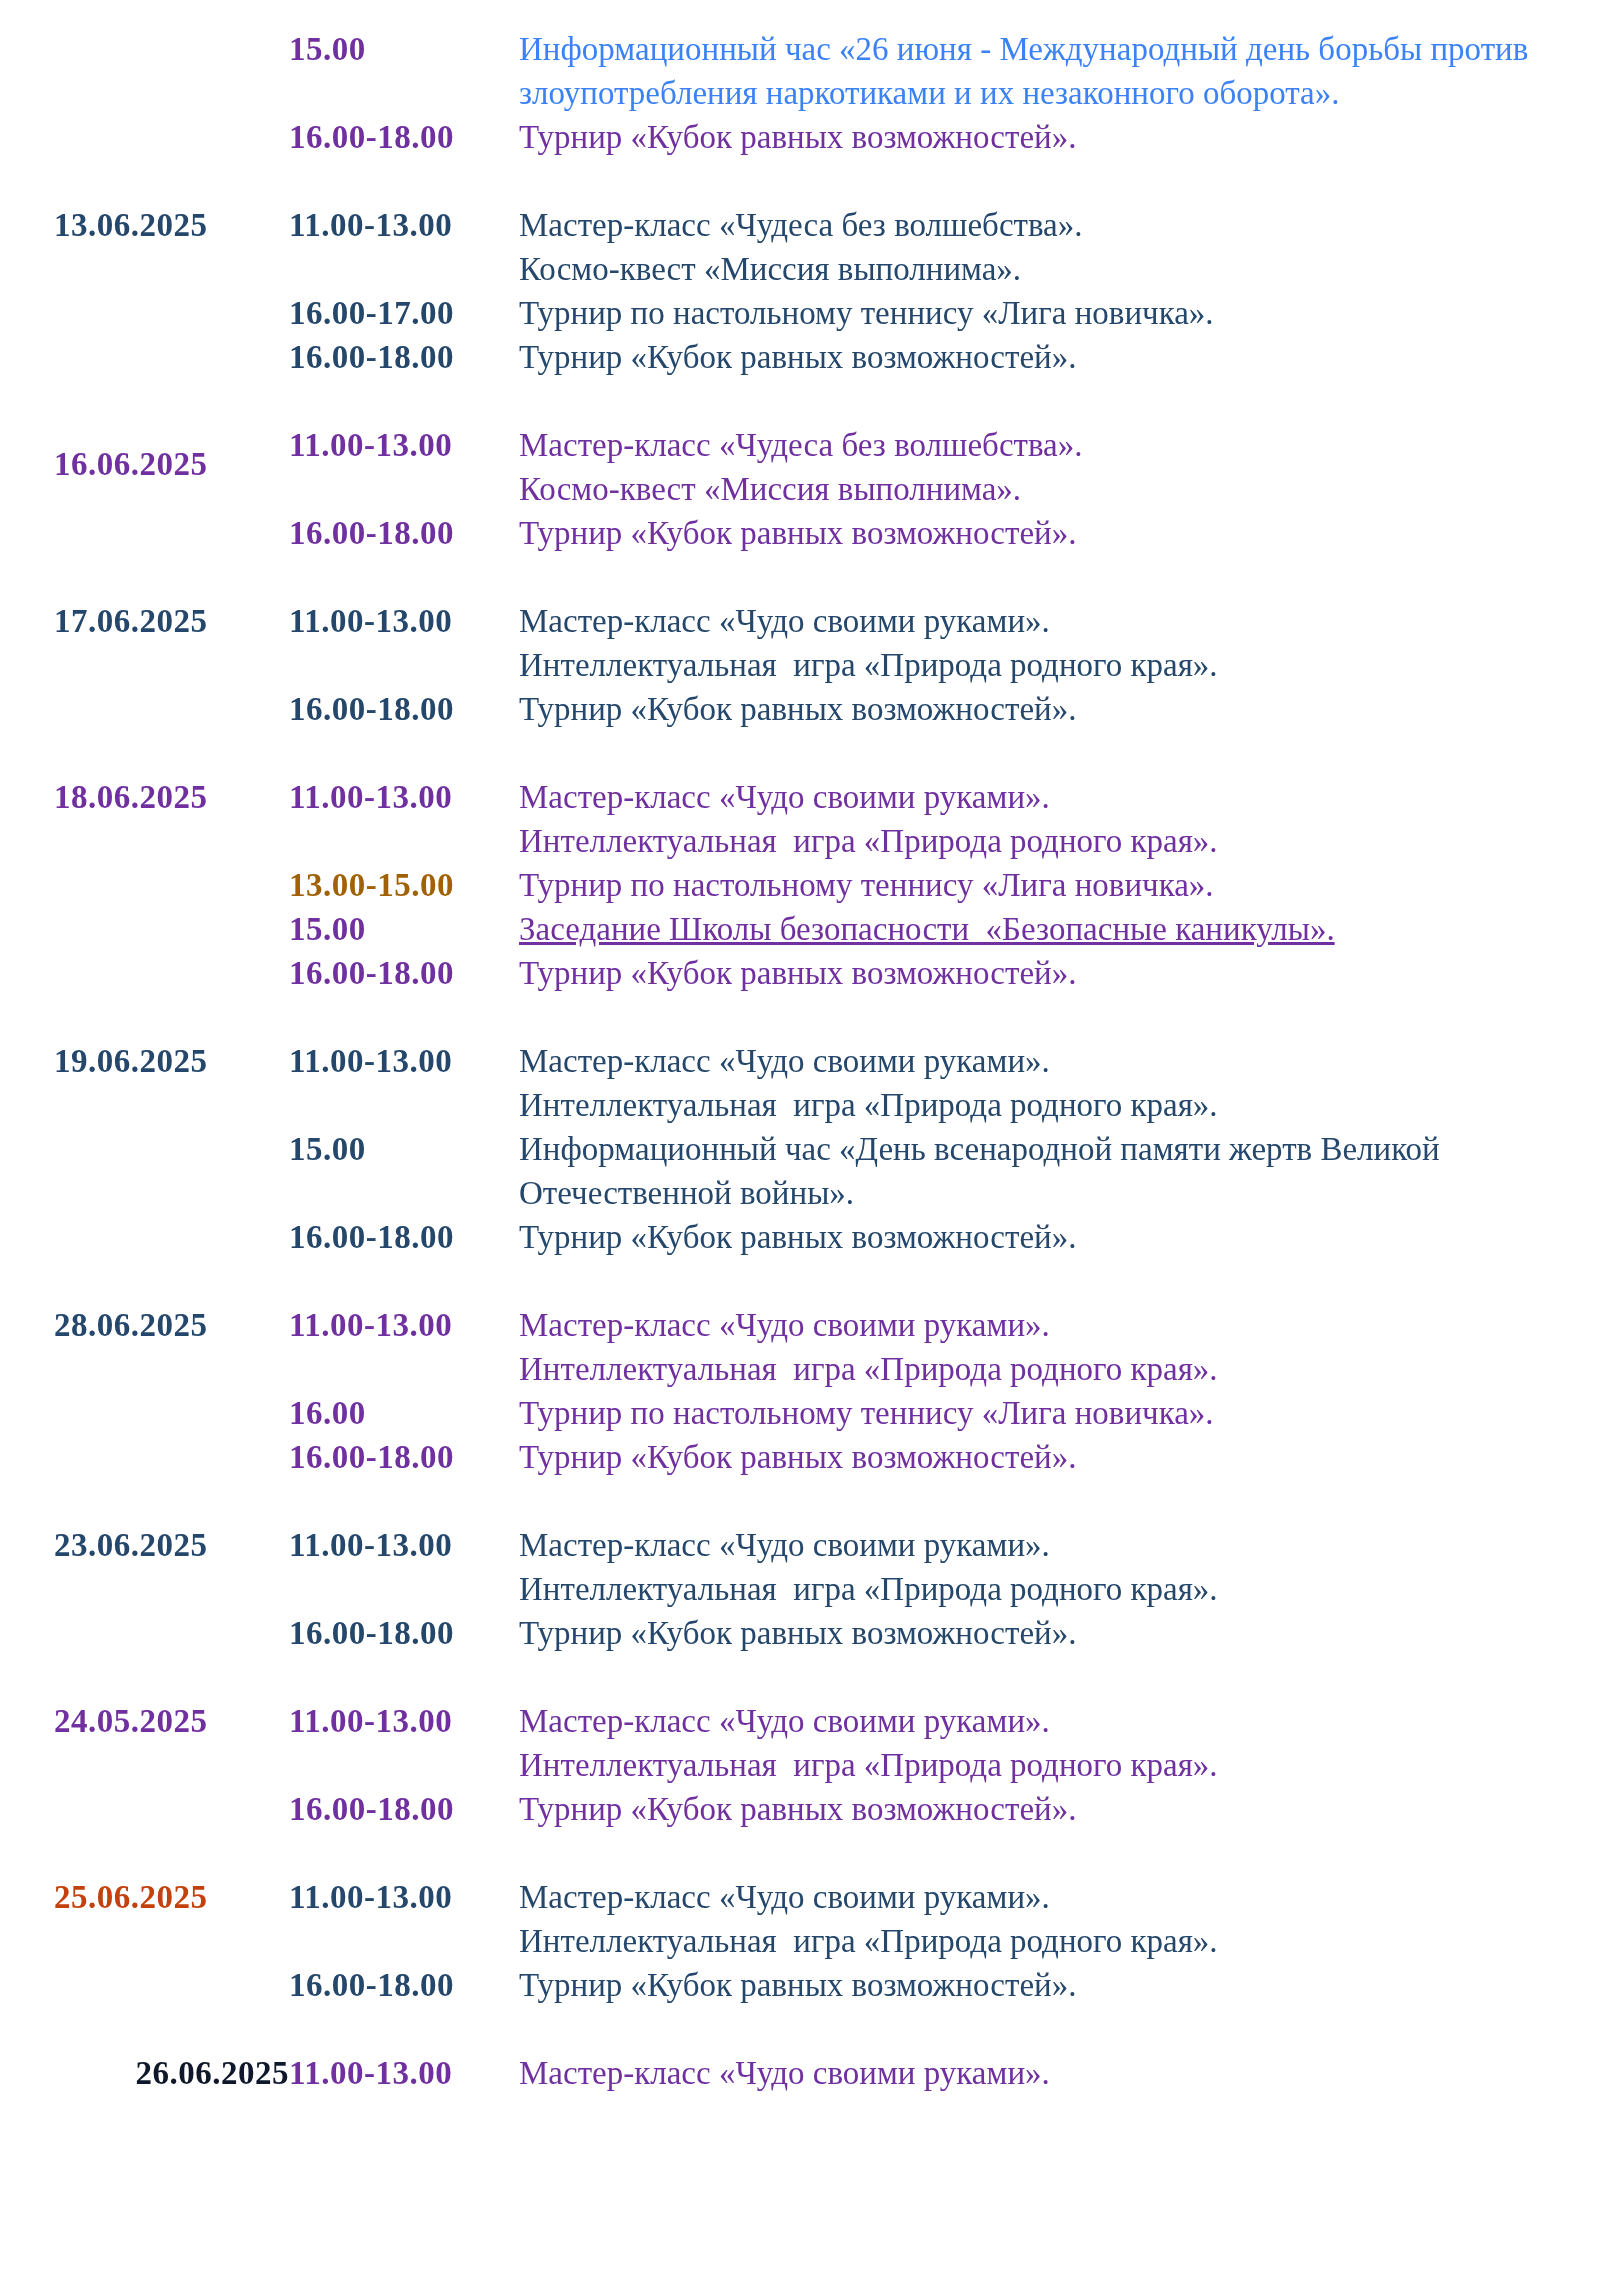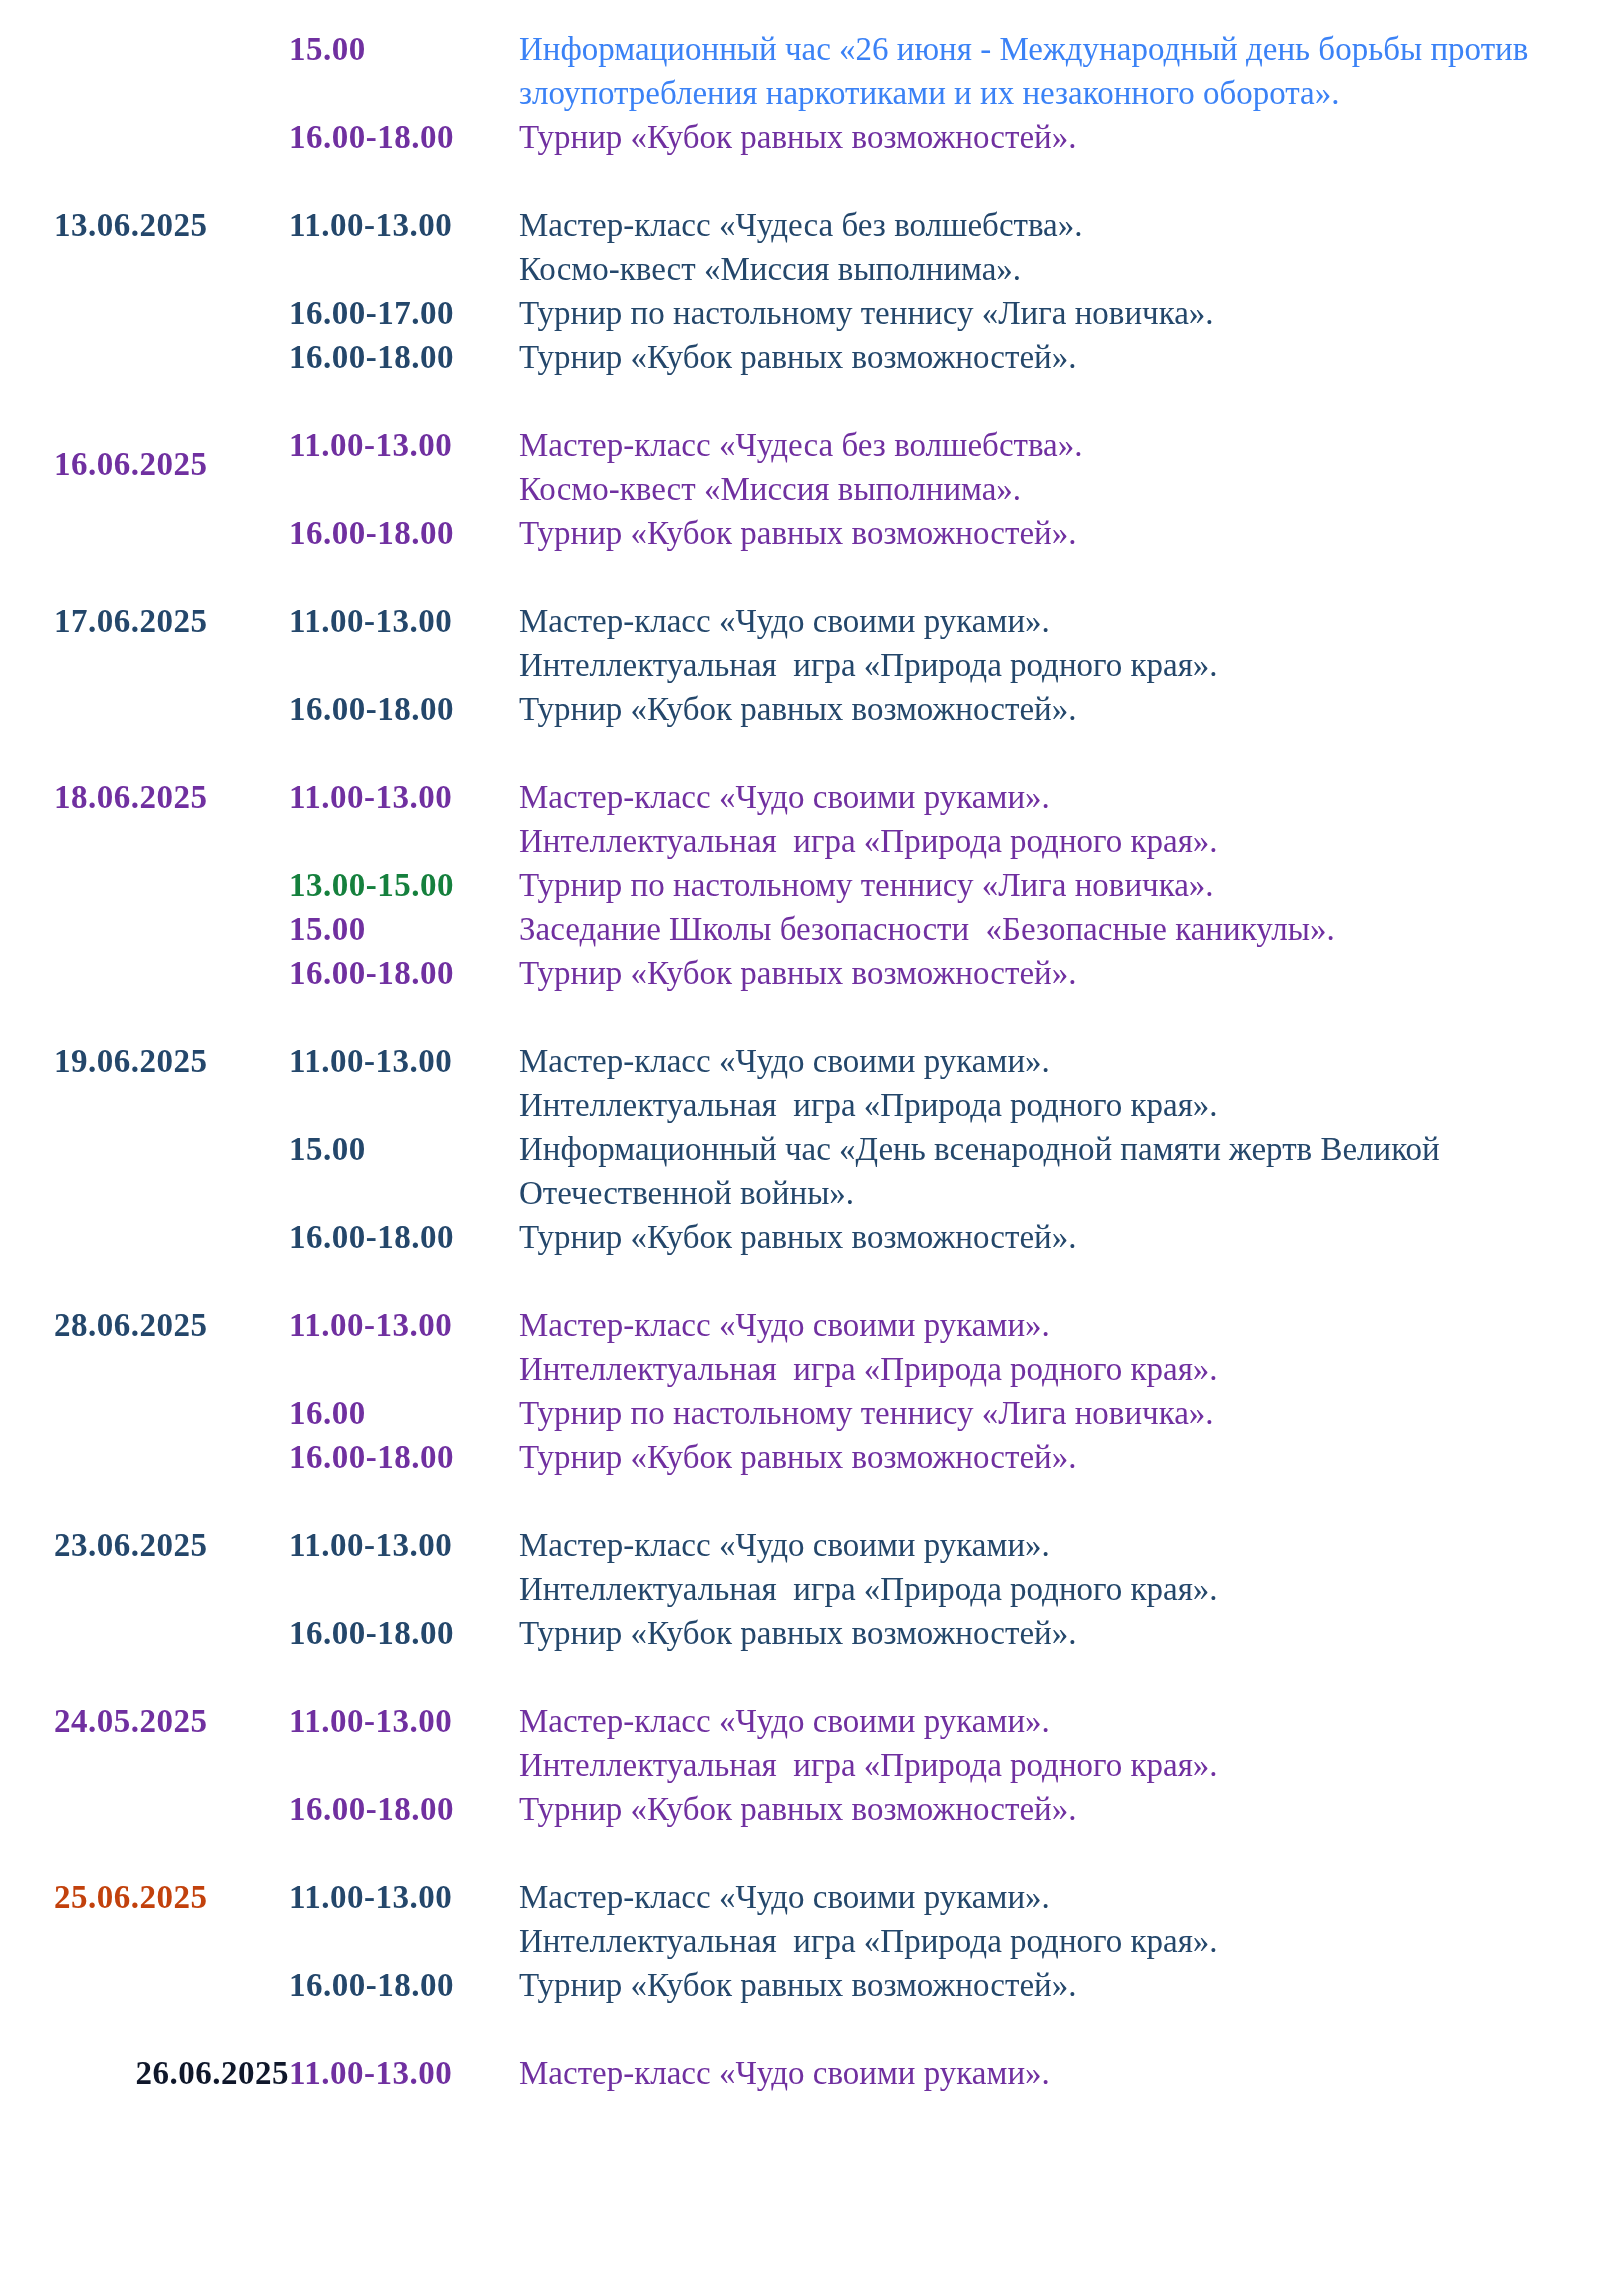--- a/index.html
+++ b/index.html
@@ -139,28 +139,28 @@
         <div class="date" style="color: rgb(112, 48, 160);">18.06.2025</div>
         <div class="rows">
           <div class="row">
             <div class="time" style="color: rgb(112, 48, 160);">11.00-13.00</div>
             <div class="activities" style="color: rgb(112, 48, 160);">
               <div class="activity">Мастер-класс «Чудо своими руками».</div>
               <div class="activity">Интеллектуальная  игра «Природа родного края».</div>
             </div>
           </div>
           <div class="row">
-            <div class="time" style="color: #15803d;">13.00-15.00</div>
+            <div class="time" style="color: #a16207;">13.00-15.00</div>
             <div class="activities" style="color: rgb(112, 48, 160);">
               <div class="activity">Турнир по настольному теннису «Лига новичка».</div>
             </div>
           </div>
           <div class="row">
             <div class="time" style="color: rgb(112, 48, 160);">15.00</div>
-            <div class="activities" style="color: rgb(112, 48, 160);">
+            <div class="activities" style="color: rgb(112, 48, 160); text-decoration: underline;">
               <div class="activity">Заседание Школы безопасности  «Безопасные каникулы».</div>
             </div>
           </div>
           <div class="row">
             <div class="time" style="color: rgb(112, 48, 160);">16.00-18.00</div>
             <div class="activities" style="color: rgb(112, 48, 160);">
               <div class="activity">Турнир «Кубок равных возможностей».</div>
             </div>
           </div>
         </div>

